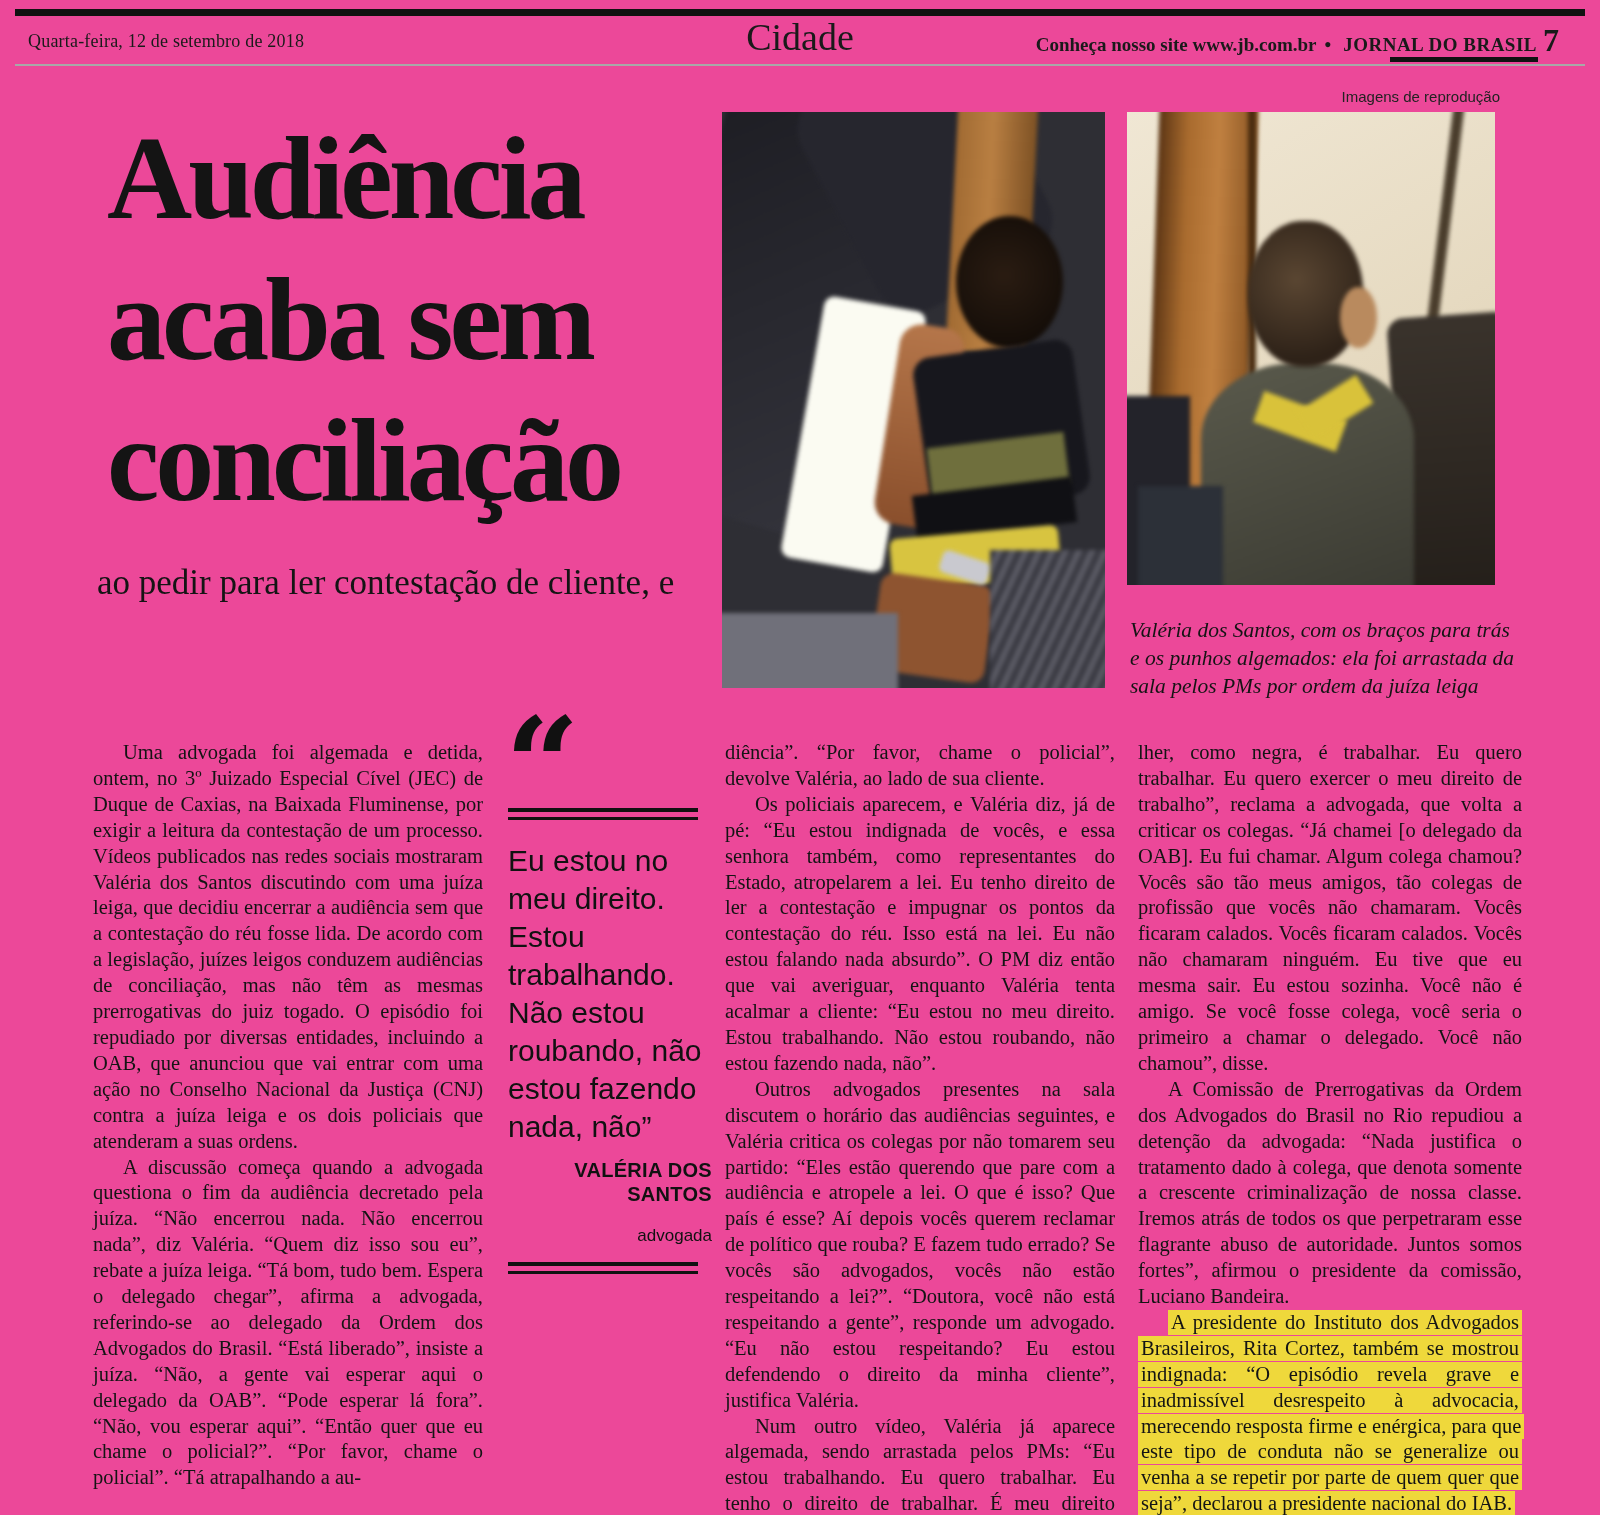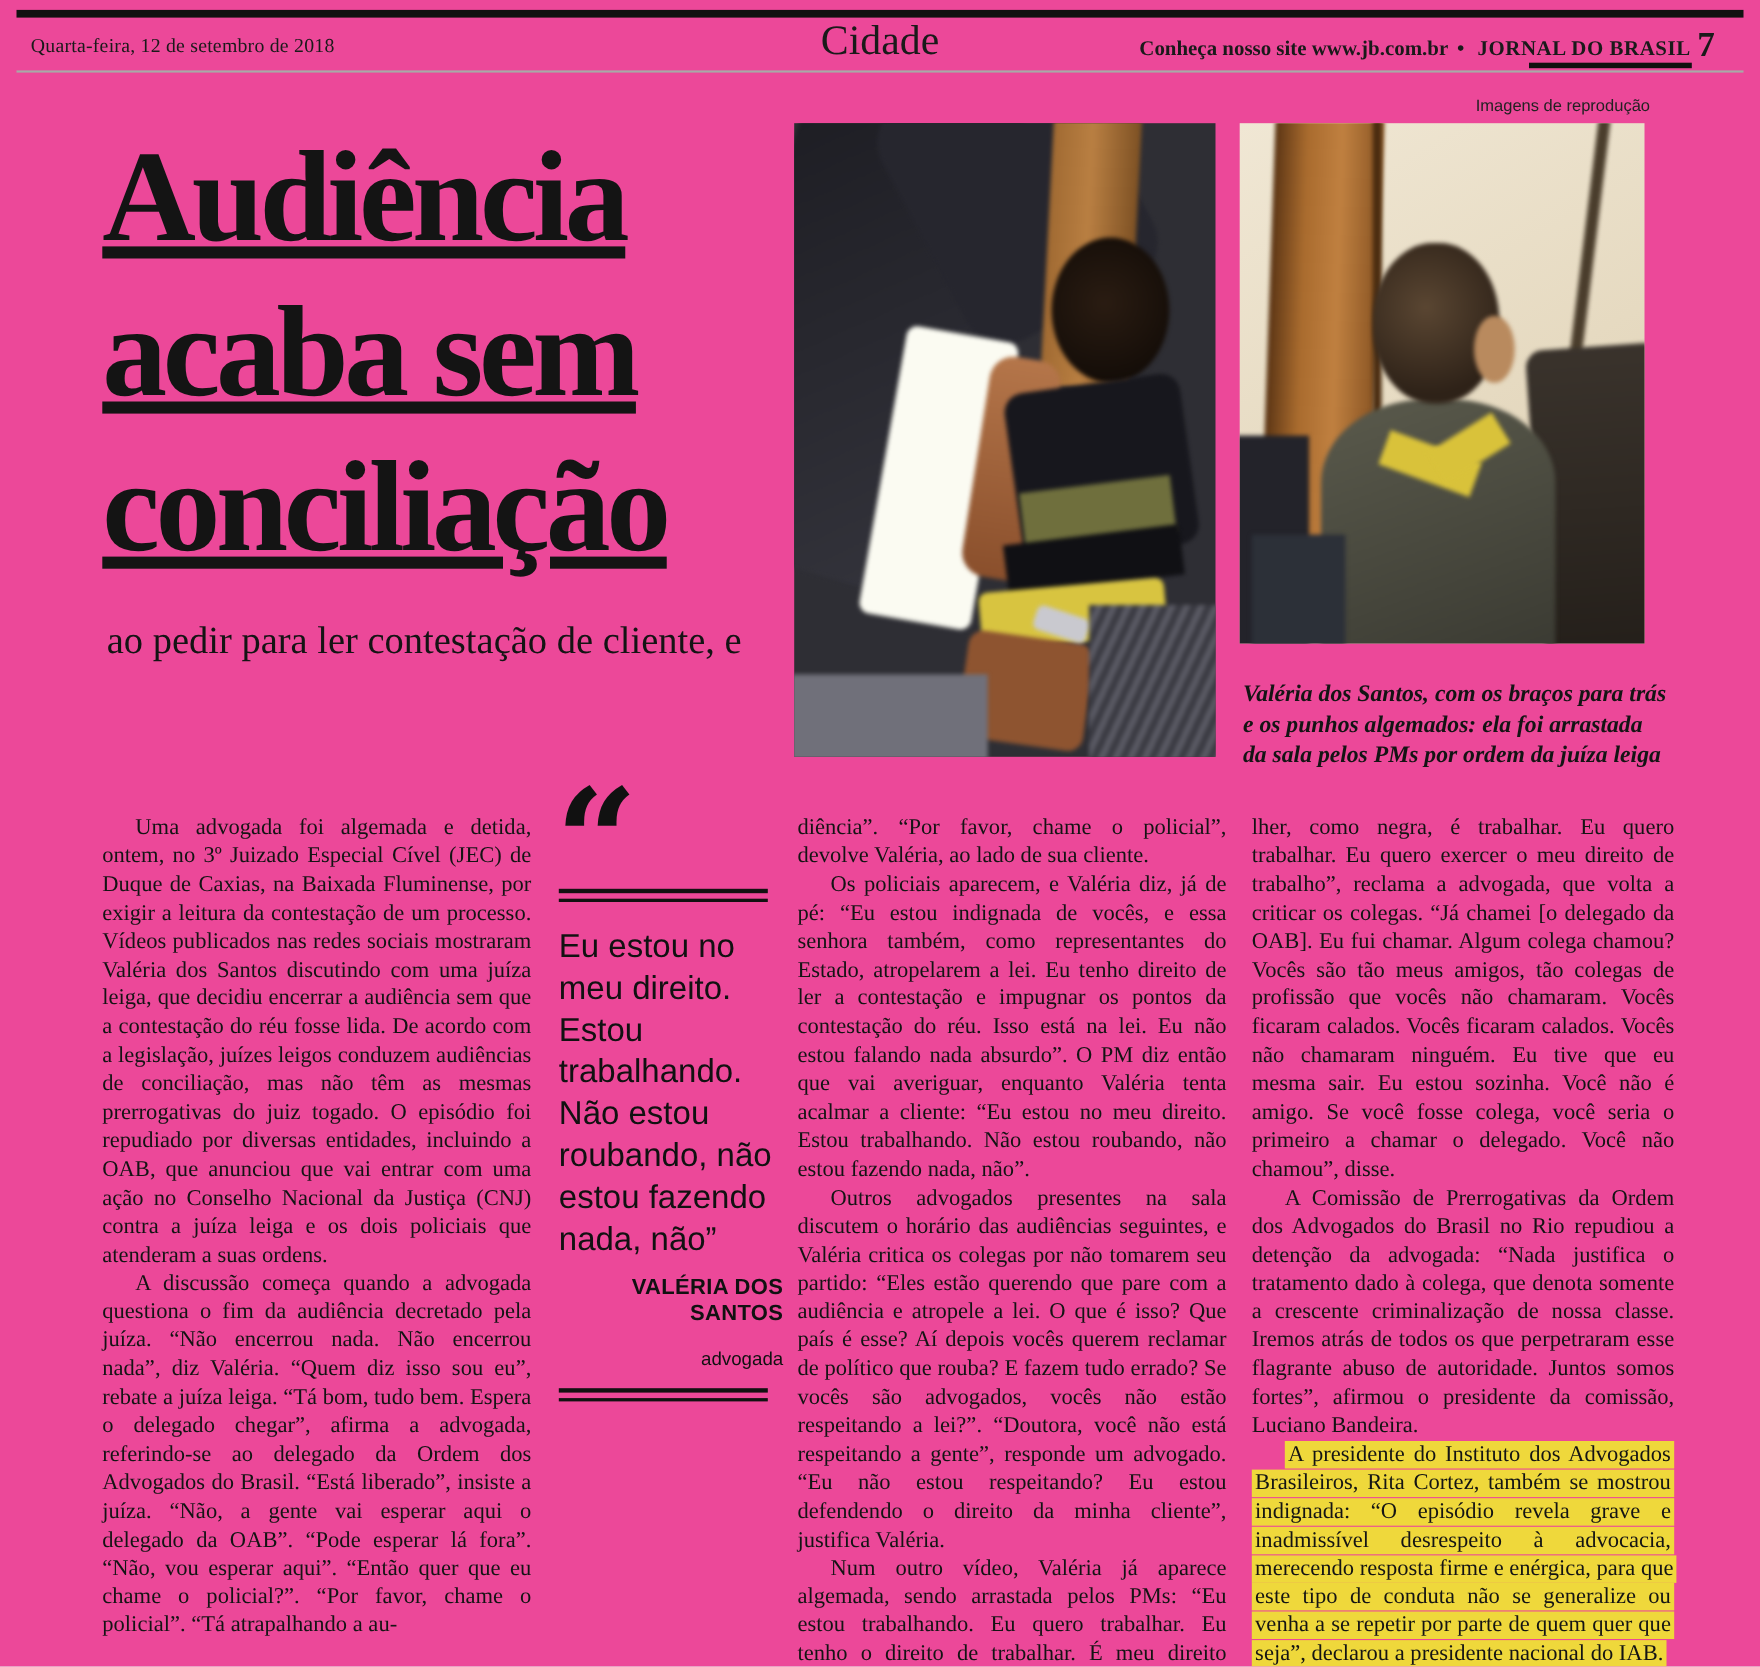--- a/index.html
+++ b/index.html
@@ -15,33 +15,33 @@
   .hdr-right { position:absolute; right:63px; top:34px; font-size:19px; font-weight:bold; white-space:nowrap;font-family:Liberation Serif, serif; }
   .hdr-right .masthead { font-weight:bold; letter-spacing:.5px; margin-left:10px; }
   .hdr-right .bullet   { margin:0 2px 0 8px; }
   .hdr-pageno { position:absolute; right:41px; top:22px; font-size:32px; font-weight:bold; }
   .masthead-rule { position:absolute; left:1390px; top:57px; width:148px; height:5px; background:#111; }
   .hdr-rule  { position:absolute; left:15px; right:15px; top:64px; height:2px; background:#a8a8a8; }
   .credit { position:absolute; right:100px; top:88px; width:420px; text-align:right;
             font-family:"Liberation Sans",sans-serif; font-size:15px; color:#222; }
 
   
-  .headline { position:absolute; left:93px; top:108px; width:660px;
-              font-weight:bold; font-size:118px; line-height:141px; letter-spacing:-4px; color:#141414;text-decoration:underline; }
+  .headline { position:absolute; left:107px; top:108px; width:660px;
+              font-weight:bold; font-size:118px; line-height:141px; letter-spacing:-4px; color:#141414; }
   .subhead  { position:absolute; left:97px; top:560px; width:640px;
               font-size:35px; line-height:45px; color:#141414; }
 
   
   .photo { position:absolute; overflow:hidden; background:#2e2e34; }
   .photo .sh { position:absolute; filter:blur(2px); }
   .photo-left  { left:722px; top:112px; width:383px; height:576px; }
   .photo-right { left:1127px; top:112px; width:368px; height:473px;
                  background:linear-gradient(150deg,#f0e7d4,#e6dac1 55%,#dcceb2); }
   .caption { position:absolute; left:1130px; top:616px; width:386px;
-             font-size:21.5px; line-height:28px; font-weight:bold; font-style:italic; color:#141414; }
+             font-size:21.5px; line-height:28px; font-weight:normal; font-style:italic; color:#141414; }
 
   
   .quote-col  { position:absolute; left:497px; top:722px; width:215px; color:#111; }
   .quote-mark { font-family:"DejaVu Serif",serif; font-weight:bold; font-size:130px;
                 line-height:86px; letter-spacing:-8px; margin-left:8px; }
   .quote-rule { margin-left:11px; width:190px; height:5px;
                 border-top:4px solid #111; border-bottom:3px solid #111; }
   .quote-text { margin:22px 0 0 11px; font-family:"Liberation Sans",sans-serif;
                 font-size:30px; line-height:38px; }
   .quote-author { margin-top:12px; text-align:right; font-family:"Liberation Sans",sans-serif;

